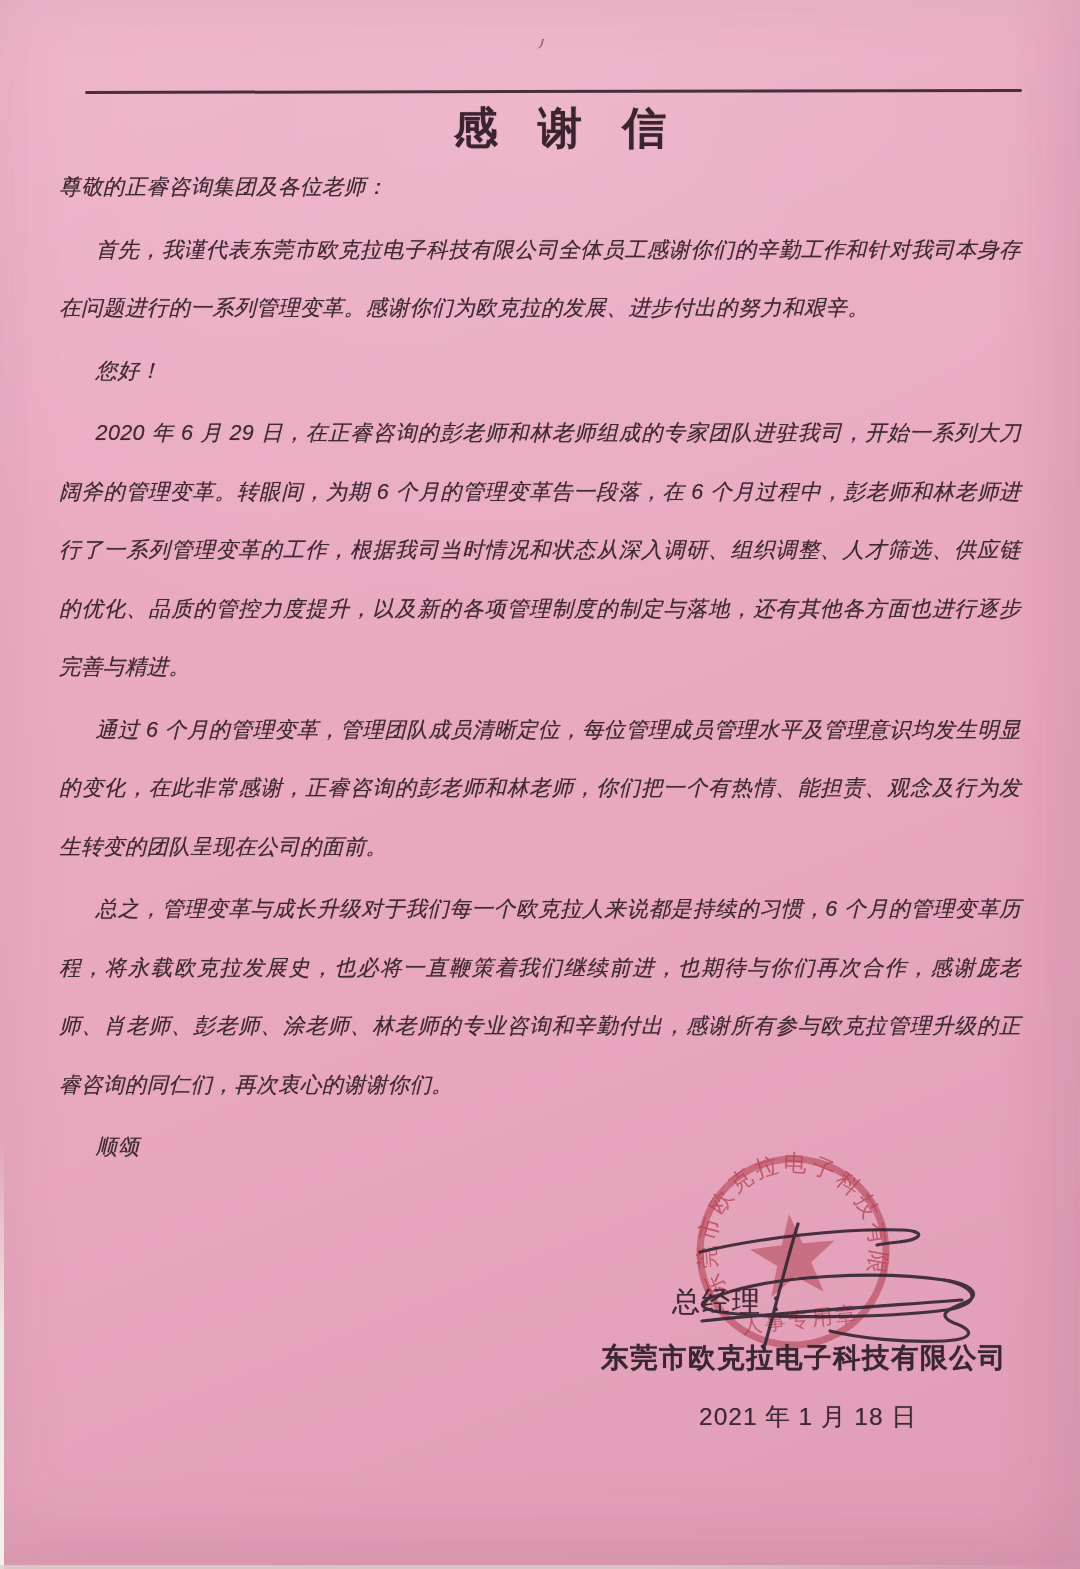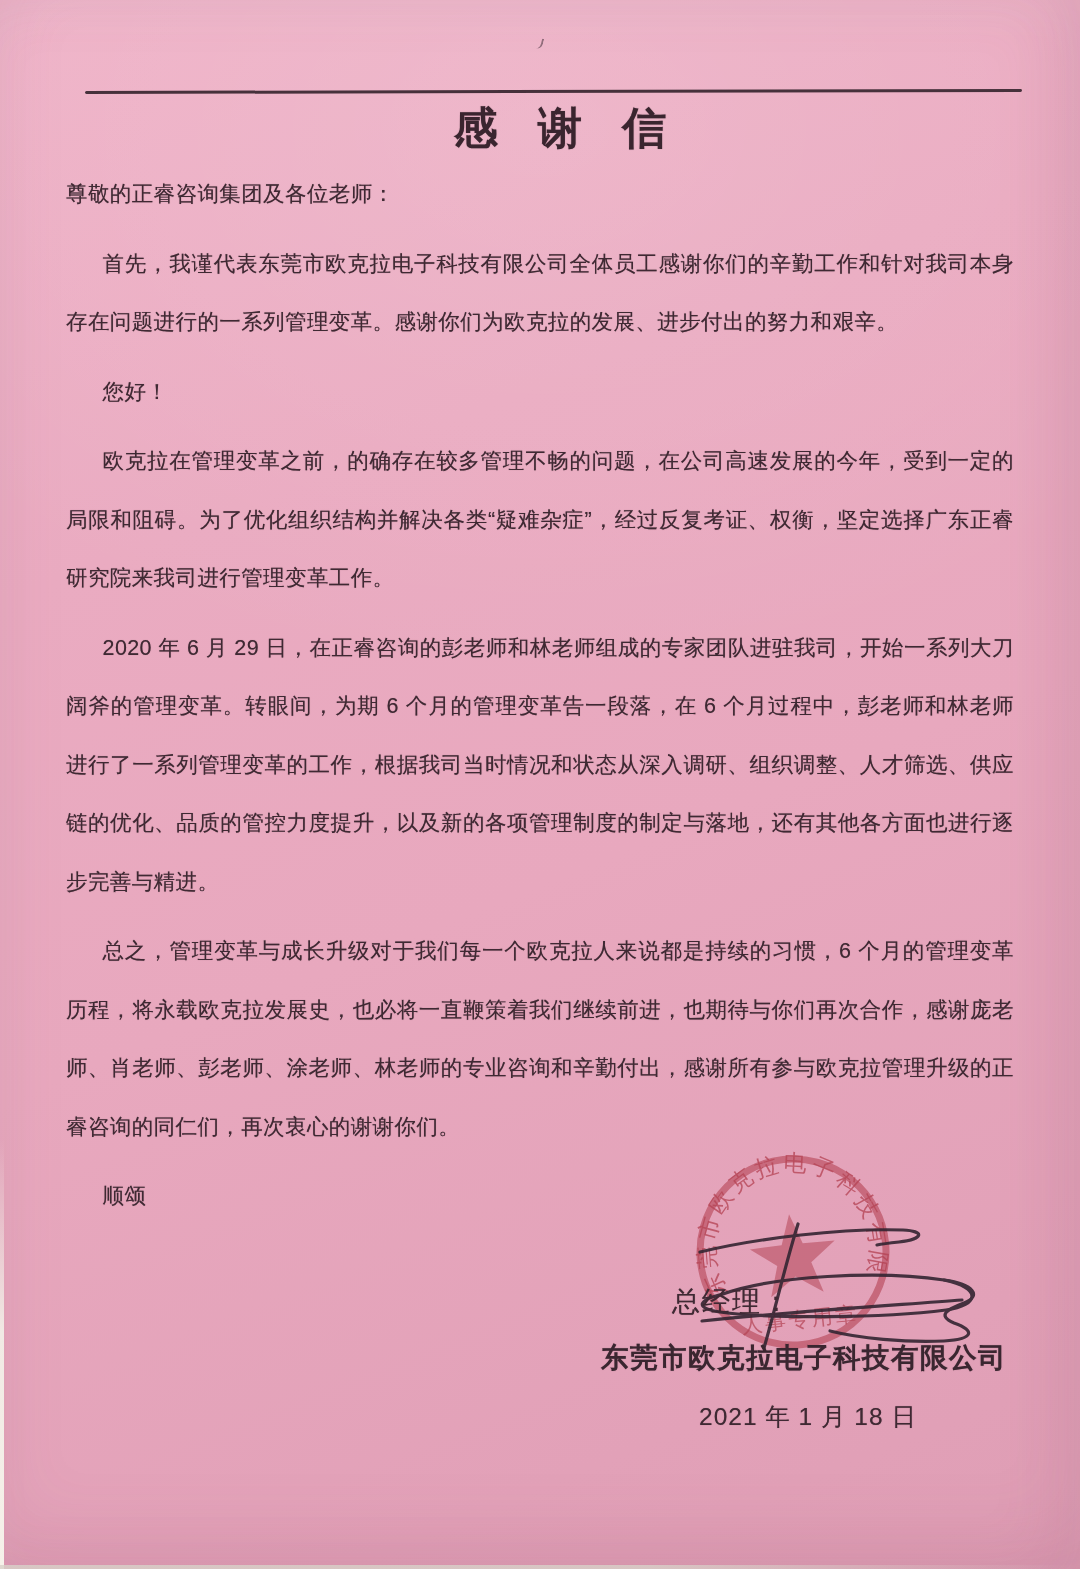--- a/index.html
+++ b/index.html
@@ -54,21 +54,21 @@
     text-shadow:0 0 1px rgba(58,37,47,.45);
   }
   .body-text{
     position:absolute;left:55px;top:154px;width:970px;
     font-size:21.5px;line-height:58.5px;
     text-align:justify;
     color:var(--ink);
     text-shadow:0 0 .7px rgba(63,41,51,.55);
     letter-spacing:.4px;
   }
-  .body-text p{margin:11px;}
+  .body-text p{margin:4px;font-style:italic;}
   .indent{text-indent:1.7em;}
   .signoff-role{
     position:absolute;left:672px;top:1283px;
     font-size:28px;letter-spacing:2px;
     text-shadow:0 0 .7px rgba(63,41,51,.55);
   }
   .signoff-company{
     position:absolute;left:601px;top:1340px;
     font-size:27.5px;font-weight:600;letter-spacing:1.5px;
     color:#3a2630;
@@ -96,22 +96,22 @@
 
   <div class="rule"></div>
   <div class="speck"></div>
 
   <h1 class="title">感 谢 信</h1>
 
   <div class="body-text">
     <p>尊敬的正睿咨询集团及各位老师：</p>
     <p class="indent">首先，我谨代表东莞市欧克拉电子科技有限公司全体员工感谢你们的辛勤工作和针对我司本身存在问题进行的一系列管理变革。感谢你们为欧克拉的发展、进步付出的努力和艰辛。</p>
     <p class="indent">您好！</p>
-    <p class="indent">欧克拉在管理变革之前，的确存在较多管理不畅的问题，在公司高速发展的今年，受到一定的局限和阻碍。为了优化组织结构并解决各类“疑难杂症”，经过反复考证、权衡，坚定选择广东正睿研究院来我司进行管理变革工作。</p>
     <p class="indent">2020 年 6 月 29 日，在正睿咨询的彭老师和林老师组成的专家团队进驻我司，开始一系列大刀阔斧的管理变革。转眼间，为期 6 个月的管理变革告一段落，在 6 个月过程中，彭老师和林老师进行了一系列管理变革的工作，根据我司当时情况和状态从深入调研、组织调整、人才筛选、供应链的优化、品质的管控力度提升，以及新的各项管理制度的制定与落地，还有其他各方面也进行逐步完善与精进。</p>
+    <p class="indent">通过 6 个月的管理变革，管理团队成员清晰定位，每位管理成员管理水平及管理意识均发生明显的变化，在此非常感谢，正睿咨询的彭老师和林老师，你们把一个有热情、能担责、观念及行为发生转变的团队呈现在公司的面前。</p>
     <p class="indent">总之，管理变革与成长升级对于我们每一个欧克拉人来说都是持续的习惯，6 个月的管理变革历程，将永载欧克拉发展史，也必将一直鞭策着我们继续前进，也期待与你们再次合作，感谢庞老师、肖老师、彭老师、涂老师、林老师的专业咨询和辛勤付出，感谢所有参与欧克拉管理升级的正睿咨询的同仁们，再次衷心的谢谢你们。</p>
     <p class="indent">顺颂</p>
   </div>
 
   <svg class="stamp" viewBox="0 0 260 260" xmlns="http://www.w3.org/2000/svg">
     <defs>
       <path id="ringTextPath" d="M 62,165 A 78,78 0 1 1 198,165" fill="none"></path>
     </defs>
     <g fill="#c04a57">
       <circle cx="130" cy="130" r="93" fill="none" stroke="#c04a57" stroke-width="7" opacity="0.62"></circle>

